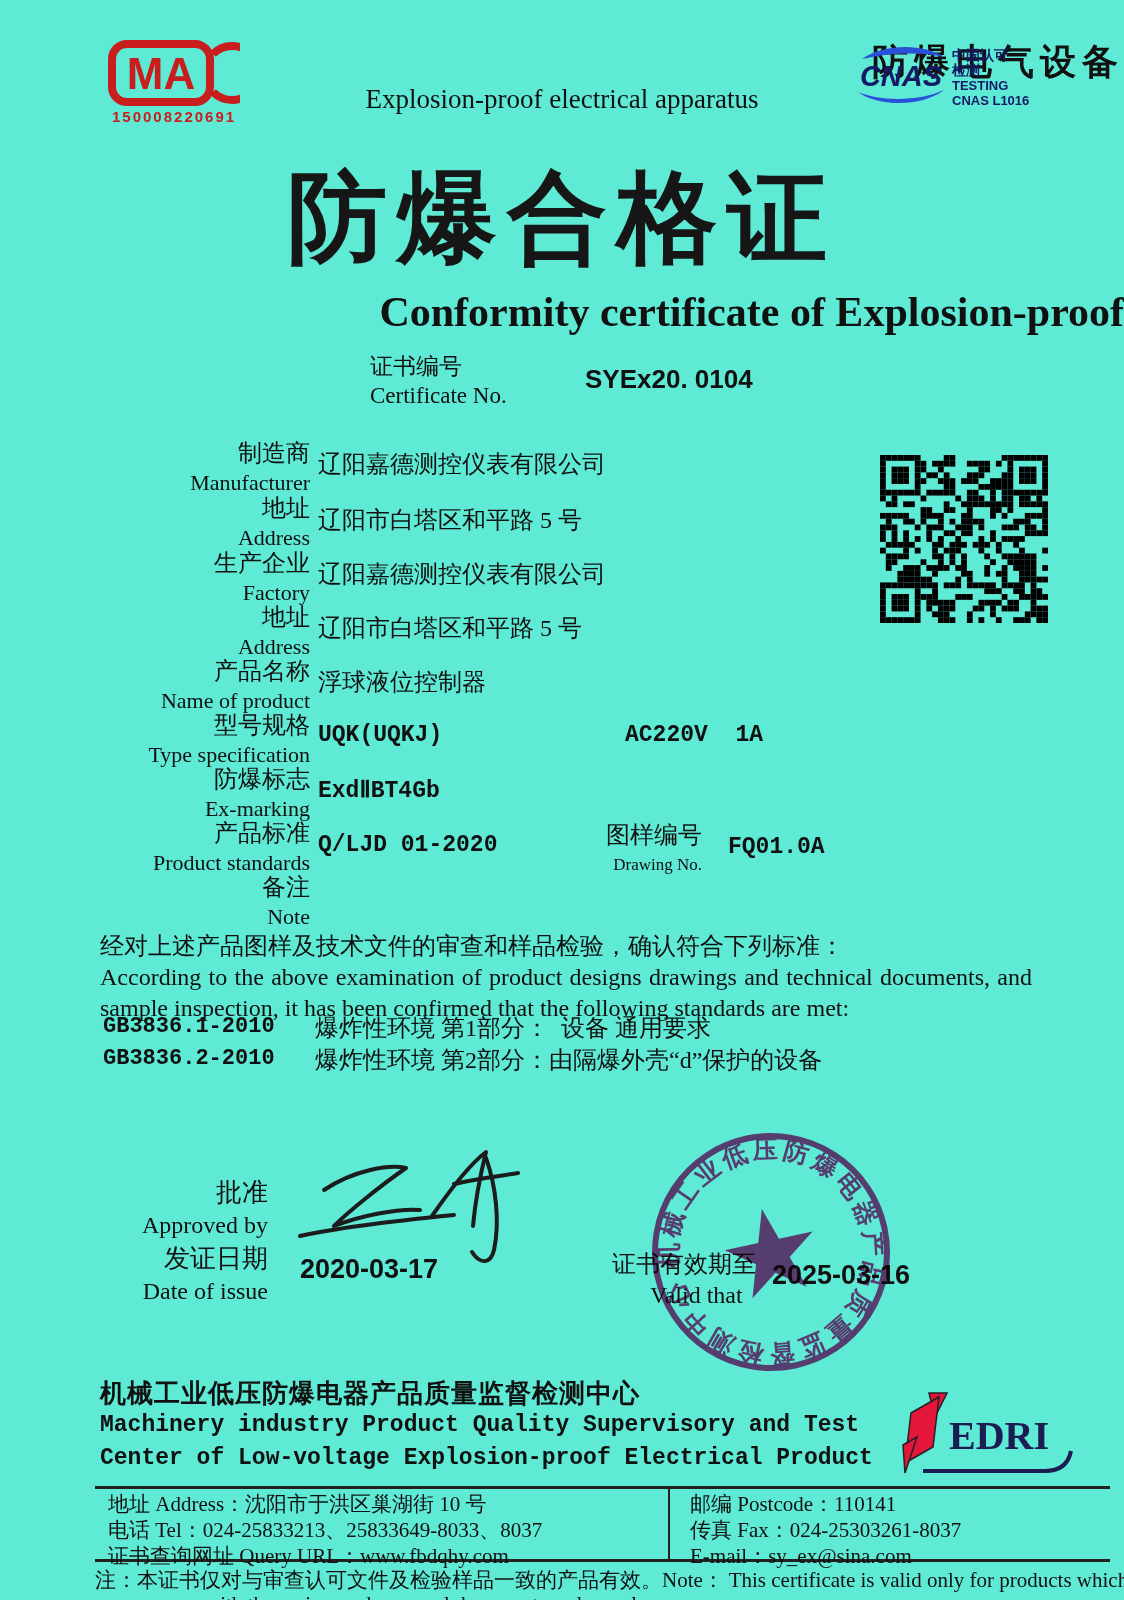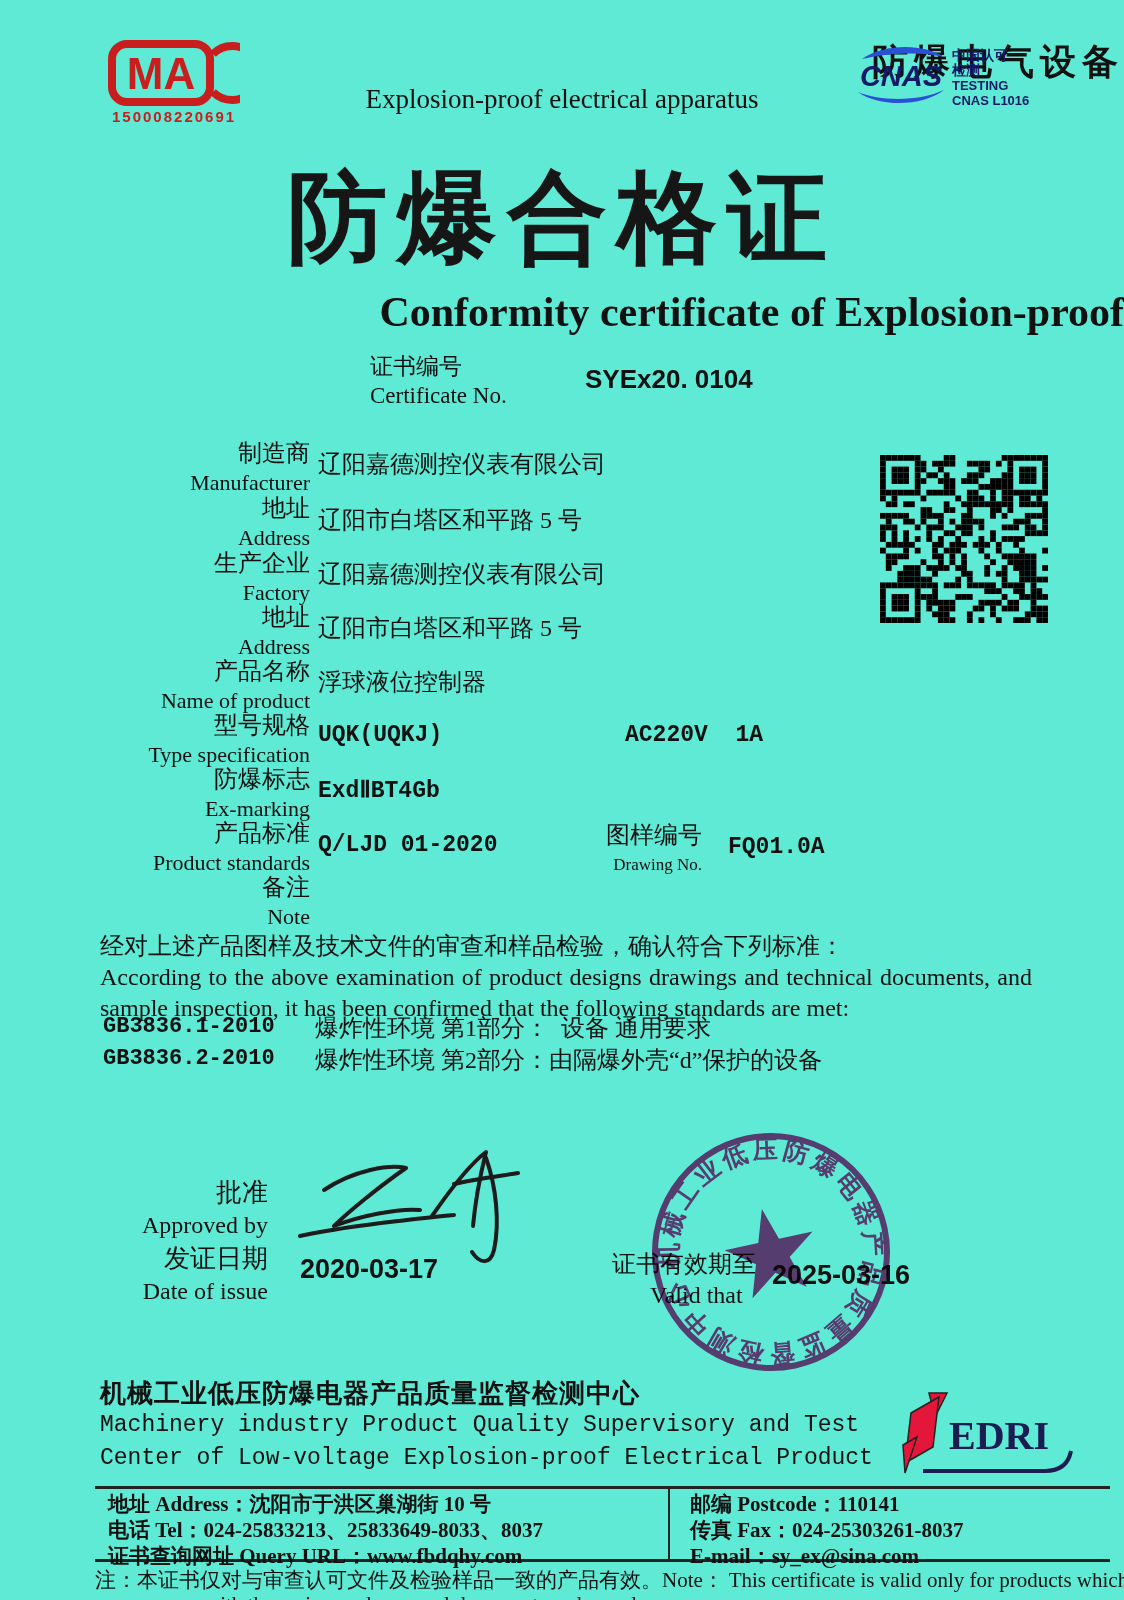--- a/index.html
+++ b/index.html
@@ -46,26 +46,26 @@
   .std-desc { position:absolute; left:315px; font-size:24px; white-space:pre-wrap; }
 
   
   .alabel { position:absolute; left:60px; width:208px; text-align:right; line-height:33px; }
   .alabel .lz{font-size:26px;} .alabel .le{font-size:24px;}
   .vlabel-zh { left:612px; top:1248px; font-size:24px; }
   .vlabel-en { left:650px; top:1282px; font-size:24px; }
 
   
   .org-zh { left:100px; top:1376px; font-size:26px; font-weight:700; font-family:"Liberation Sans",sans-serif; letter-spacing:1px; }
-  .org-en { left:100px; font-family:"Liberation Mono","DejaVu Sans Mono",monospace; font-weight:400; font-size:23px;text-align:right; }
+  .org-en { left:100px; font-family:"Liberation Mono","DejaVu Sans Mono",monospace; font-weight:700; font-size:23px;text-align:right; }
 
   
   .fbox { left:95px; top:1486px; width:1015px; height:76px; border-top:3px solid #222; border-bottom:3px solid #222; }
   .fdiv { left:668px; top:1487px; width:2px; height:74px; background:#222; }
-  .fcol { position:absolute; font-size:21px; line-height:26px; white-space:nowrap;font-weight:bold; }
+  .fcol { position:absolute; font-size:21px; line-height:26px; white-space:nowrap; }
   .fnote { left:95px; top:1566px; width:1020px; font-size:21px; white-space:nowrap; }
   .fnote2 { left:205px; top:1592px; font-size:21px; }
 
   .stamp-wrap { left:645px; top:1126px; width:252px; height:252px; transform:rotate(-12deg); opacity:0.82; mix-blend-mode:multiply; z-index:5; pointer-events:none; }
   .sig-wrap { left:282px; top:1132px; z-index:4; }
 </style>
 </head>
 <body>
 
 <div class="page">

